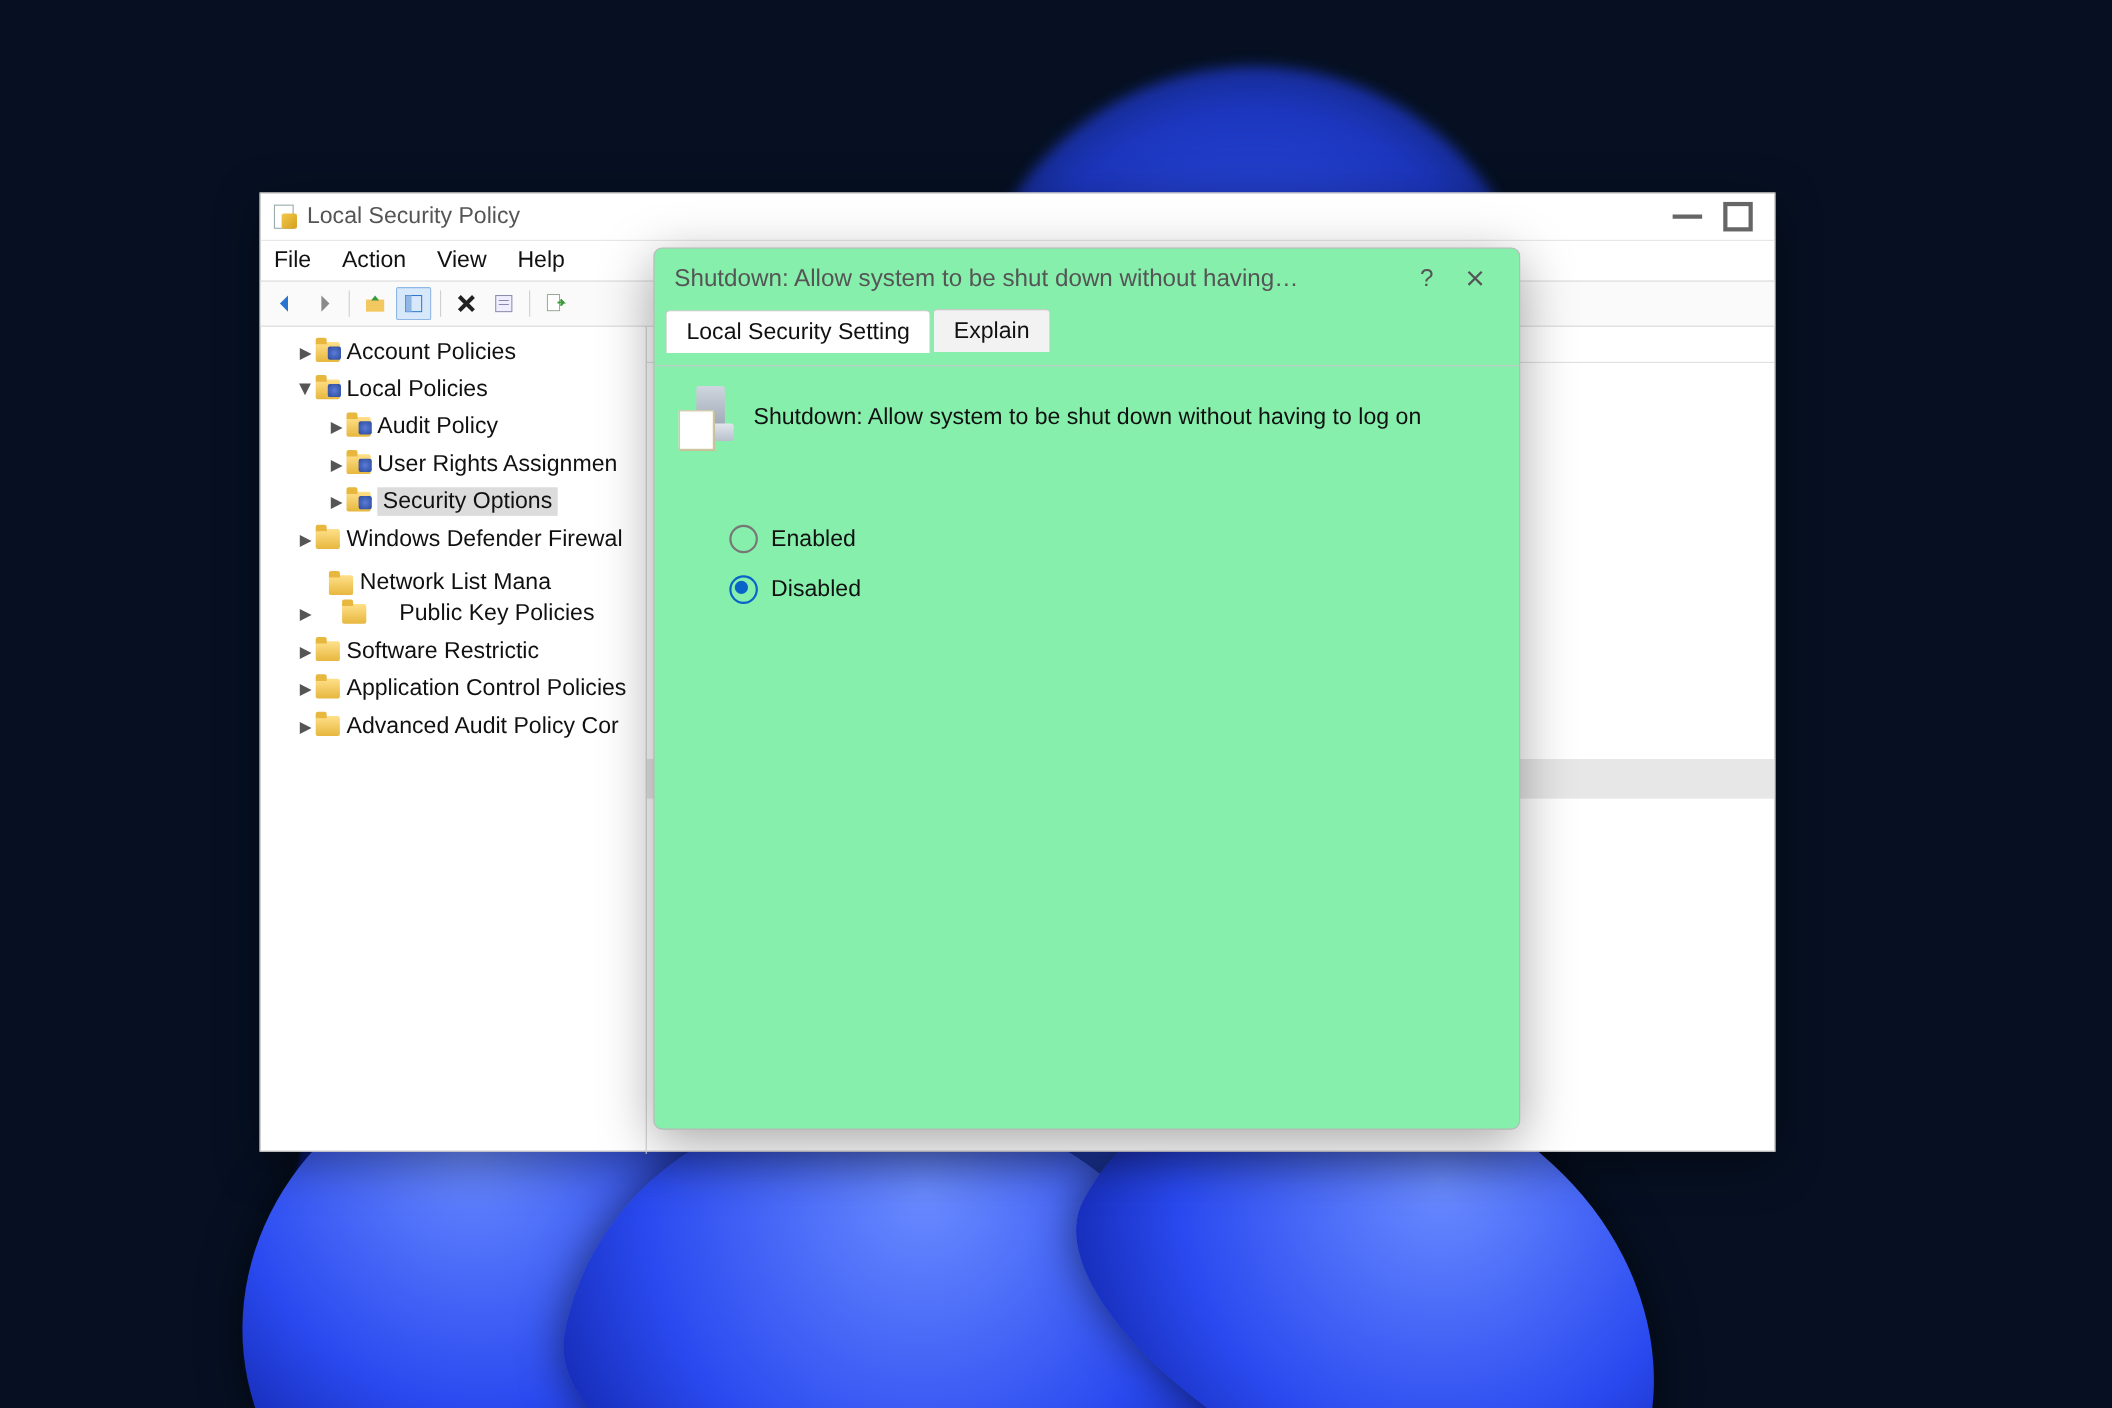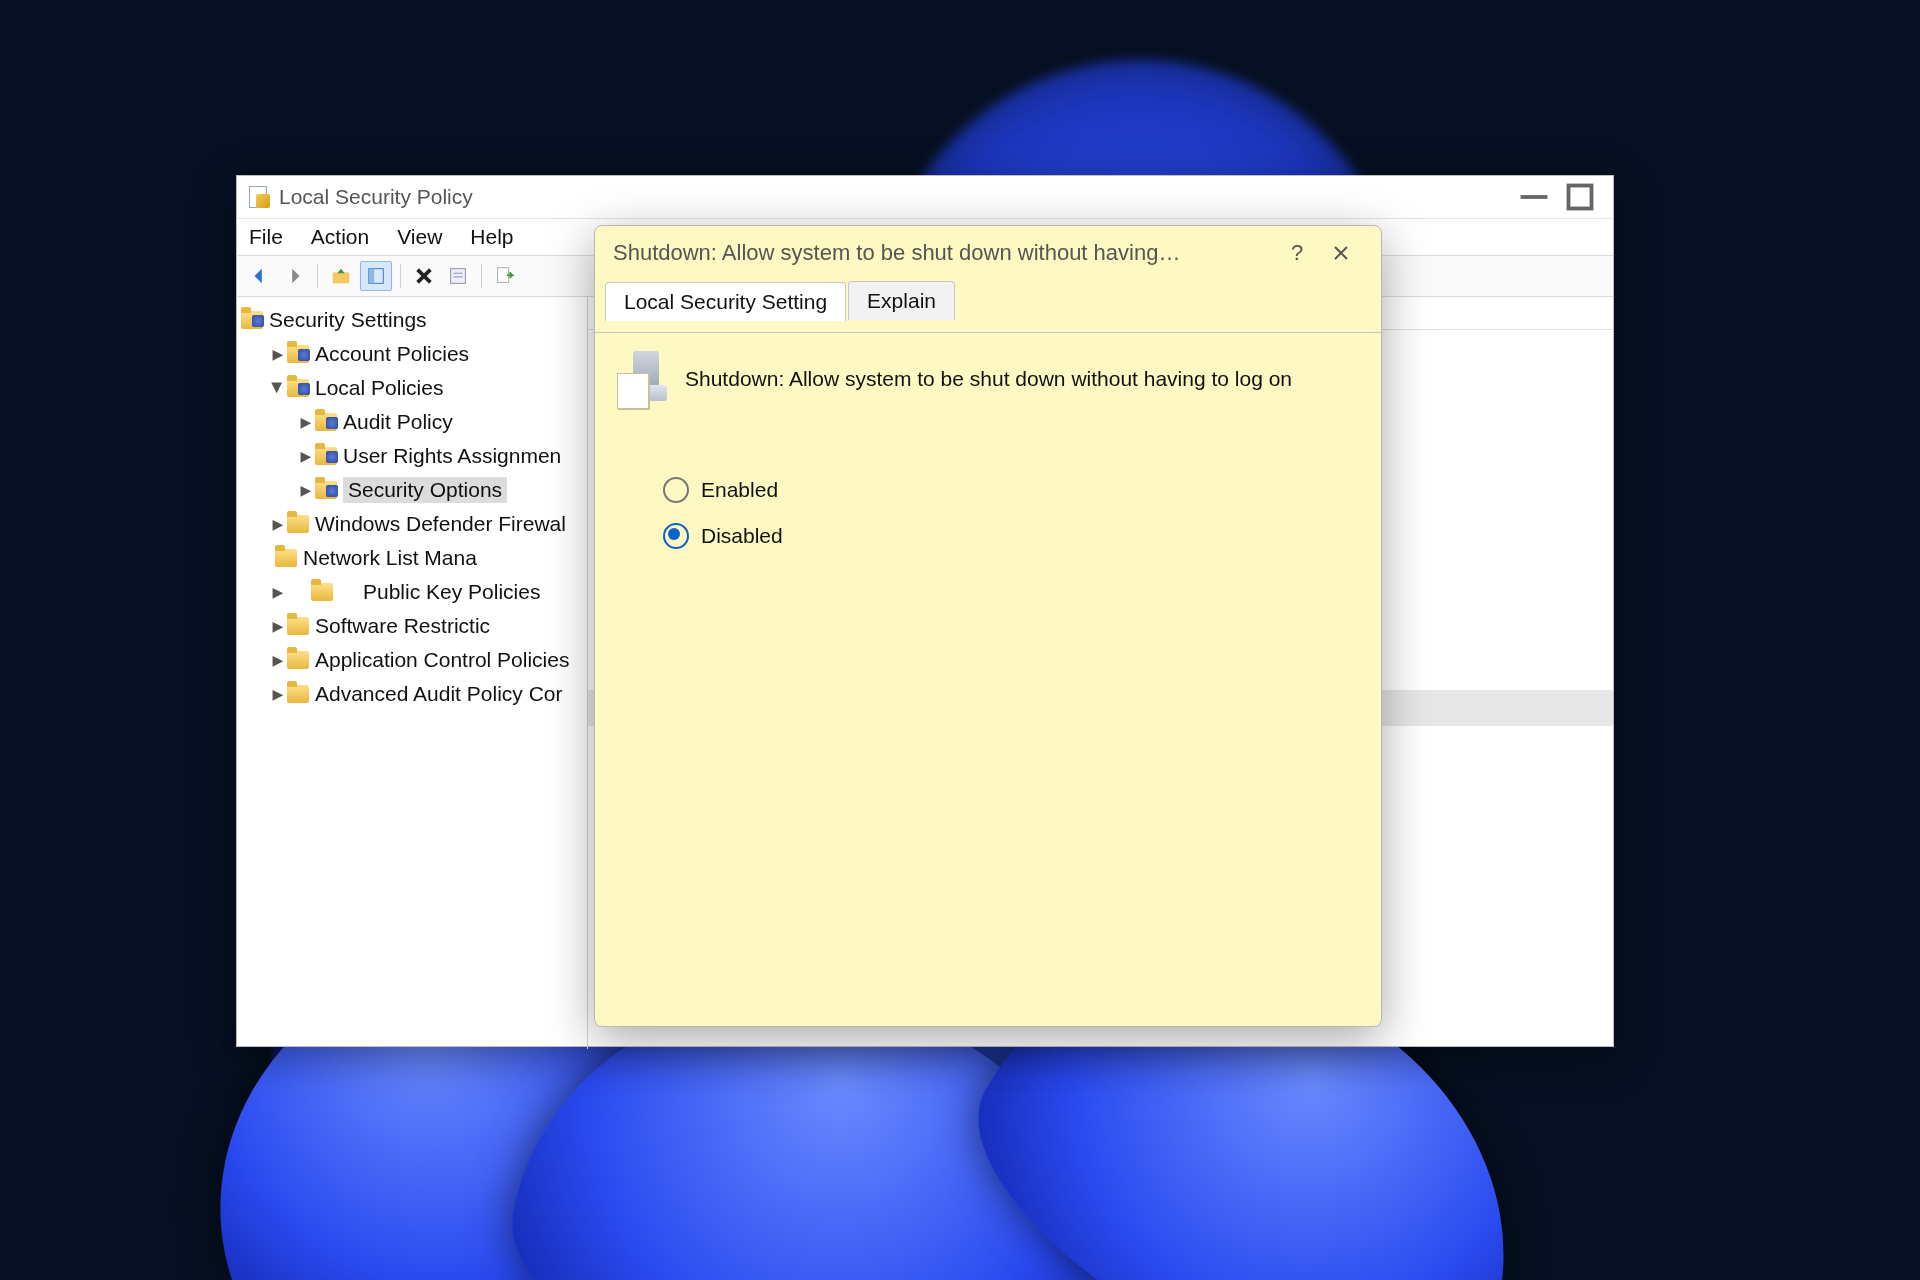--- a/index.html
+++ b/index.html
@@ -54,21 +54,21 @@
     background:radial-gradient(circle,#5b7bd5,#2a4a9e);}
   .selected{background:#dcdcdc;border:1px solid transparent;padding:0 4px;}
 
   #list{flex:1;overflow:hidden;}
   .listhdr{height:32px;border-bottom:1px solid #e0e0e0;display:flex;align-items:center;
     padding-left:8px;color:#111;}
   .row{height:36px;display:flex;align-items:center;padding-left:8px;color:#111;}
   .row.sel{background:#e7e7e7;}
 
   
-  #dlg{position:absolute;left:594px;top:225px;width:786px;height:800px;background:#fef9c3;
+  #dlg{position:absolute;left:594px;top:225px;width:786px;height:800px;background:#86efac;
     border:1px solid #b8b8b8;border-radius:8px;box-shadow:0 12px 48px rgba(0,0,0,.35);z-index:20;}
   #dlgTitle{height:54px;display:flex;align-items:center;padding:0 18px;color:#555;font-size:22px;}
   #dlgTitle .spacer{flex:1;}
   .dlgbtn{width:44px;height:36px;display:flex;align-items:center;justify-content:center;color:#555;}
   #tabs{display:flex;align-items:flex-end;padding:0 10px;height:40px;}
   .tab{padding:7px 18px;border:1px solid #c7c7c7;border-bottom:none;background:#f2f2f2;
     border-radius:4px 4px 0 0;margin-right:2px;color:#111;font-size:21px;text-align:center;}
   .tab.active{background:#fff;position:relative;top:1px;}
   .tabbody{border-top:1px solid #c7c7c7;margin:12px 0;padding:18px 22px;}
   .policyhdr{display:flex;align-items:center;gap:18px;}
@@ -163,26 +163,20 @@
     <span class="tb">
       <svg viewBox="0 0 24 24">
           <rect x="4" y="3" width="12" height="16" fill="#fff" stroke="#9a9"></rect>
           <path d="M14 11l6 0-3-3m3 3-3 3" stroke="#3a9a3a" stroke-width="2" fill="none"></path>
         </svg>
       </span>
   </div>
 
   <div id="body">
     <div id="tree">
-        <div class="node tree-shield" style="padding-left: 4px;">
-          <span class="foldericon">
-            <span class="badge"></span>
-          </span>
-          <span>Security Settings</span>
-        </div>
         <div class="node tree-shield" style="padding-left: 32px;">
           <span class="ar expand"></span>
           <span class="foldericon">
             <span class="badge"></span>
           </span>
           <span>Account Policies</span>
         </div>
         <div class="node tree-shield" style="padding-left: 32px;">
           <span class="ar open"></span>
           <span class="foldericon">
@@ -209,21 +203,21 @@
           <span class="foldericon">
             <span class="badge"></span>
           </span>
           <span class="selected">Security Options</span>
         </div>
         <div class="node" style="padding-left: 32px;">
           <span class="ar expand"></span>
           <span class="foldericon"></span>
           <span>Windows Defender Firewal</span>
         </div>
-        <div class="node" style="padding-left: 20px;">
+        <div class="node" style="padding-left: 44px; align-items: flex-end;">
           <span class="ar "></span>
           <span class="foldericon"></span>
           <span>Network List Mana</span>
         </div>
         <div class="node" style="padding-left: 32px; gap: 24px;">
           <span class="ar expand"></span>
           <span class="foldericon"></span>
           <span>Public Key Policies</span>
         </div>
         <div class="node" style="padding-left: 32px;">

